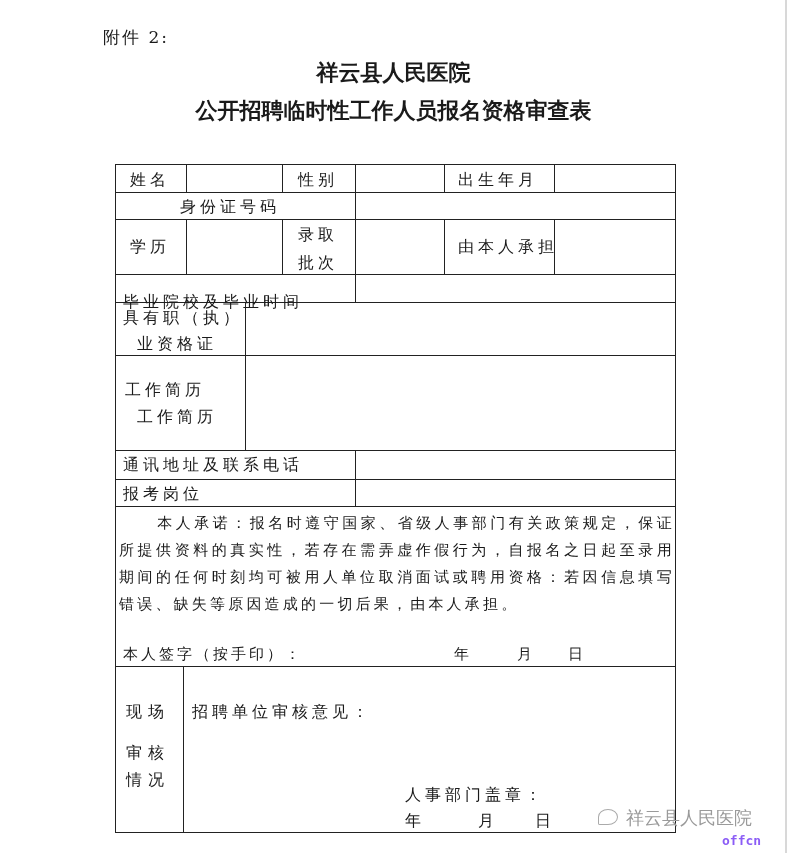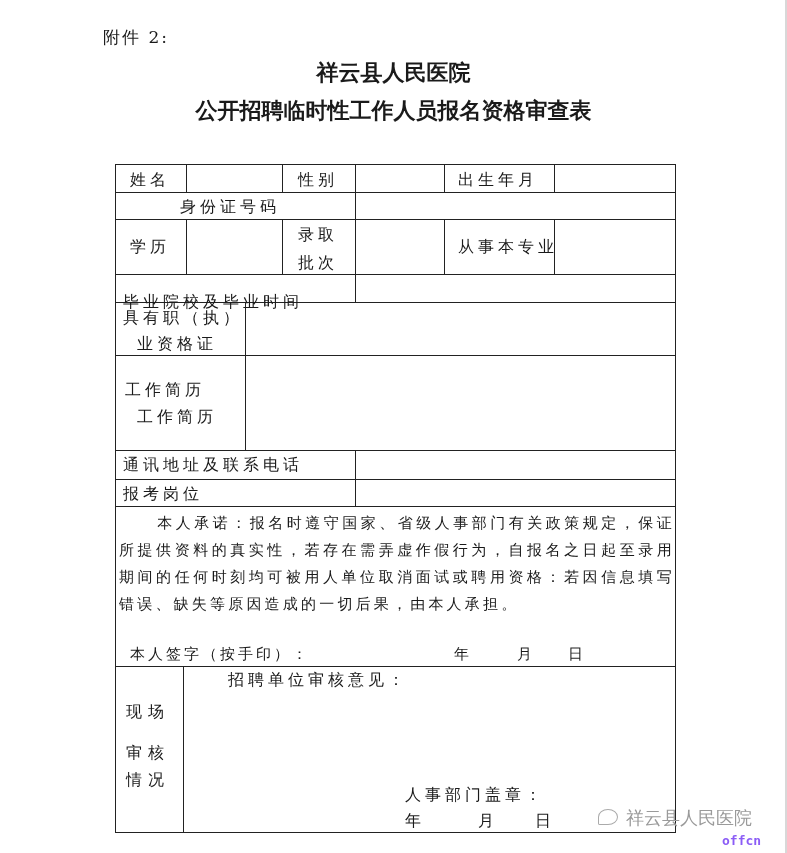--- a/index.html
+++ b/index.html
@@ -70,51 +70,51 @@
   <div class="cell" style="left:556px;top:166px;width:118px;height:25px;"></div>
 
   <div class="t" style="left:180px;top:197px;">身份证号码</div>
   <div class="cell" style="left:357px;top:194px;width:317px;height:24px;"></div>
 
   <div class="t" style="left:130px;top:237px;">学历</div>
   <div class="cell" style="left:188px;top:221px;width:93px;height:52px;"></div>
   <div class="t" style="left:298px;top:225px;">录取</div>
   <div class="t" style="left:298px;top:253px;">批次</div>
   <div class="cell" style="left:357px;top:221px;width:86px;height:52px;"></div>
-  <div class="t" style="left:458px;top:237px;">从事本专业</div>
+  <div class="t" style="left:458px;top:237px;">由本人承担</div>
   <div class="cell" style="left:556px;top:221px;width:118px;height:52px;"></div>
 
   <div class="t" style="left:123px;top:292px;">毕业院校及毕业时间</div>
   <div class="cell" style="left:357px;top:276px;width:317px;height:25px;"></div>
 
   <div class="t" style="left:123px;top:308px;">具有职（执）</div>
   <div class="t" style="left:137px;top:334px;">业资格证</div>
   <div class="cell" style="left:247px;top:304px;width:427px;height:50px;"></div>
 
   <div class="t" style="left:125px;top:380px;">工作简历</div>
   <div class="t" style="left:137px;top:407px;">工作简历</div>
   <div class="cell" style="left:247px;top:357px;width:427px;height:92px;"></div>
 
   <div class="t" style="left:123px;top:455px;">通讯地址及联系电话</div>
   <div class="cell" style="left:357px;top:452px;width:317px;height:26px;"></div>
 
   <div class="t" style="left:123px;top:484px;">报考岗位</div>
   <div class="cell" style="left:357px;top:481px;width:317px;height:24px;"></div>
 
   <div class="pledge"><span style="display:inline-block;width:38px;"></span><span>本人承诺：报名时遵守国家、省级人事部门有关政策规定，保证所提供资料的真实性，若存在需弄虚作假行为，自报名之日起至录用期间的任何时刻均可被用人单位取消面试或聘用资格：若因信息填写错误、缺失等原因造成的一切后果，由本人承担。</span></div>
-  <div class="t" style="left:123px;top:644px;font-size:15px;letter-spacing:3px;margin-left:7px;">本人签字（按手印）：</div>
+  <div class="t" style="left:123px;top:644px;font-size:15px;letter-spacing:3px;">本人签字（按手印）：</div>
   <div class="cell" style="left:300px;top:640px;width:140px;height:24px;"></div>
   <div class="t" style="left:454px;top:644px;font-size:15px;">年</div>
   <div class="t" style="left:517px;top:644px;font-size:15px;">月</div>
   <div class="t" style="left:568px;top:644px;font-size:15px;">日</div>
 
   <div class="t" style="left:126px;top:702px;letter-spacing:6px;">现场</div>
   <div class="t" style="left:126px;top:743px;letter-spacing:6px;">审核</div>
   <div class="t" style="left:126px;top:770px;letter-spacing:6px;">情况</div>
-  <div class="t" style="left:192px;top:670px;margin-left:36px;">招聘单位审核意见：</div>
+  <div class="t" style="left:192px;top:702px;">招聘单位审核意见：</div>
   <div class="cell" style="left:185px;top:700px;width:489px;height:80px;"></div>
   <div class="t" style="left:405px;top:785px;">人事部门盖章：</div>
   <div class="t" style="left:405px;top:811px;">年</div>
   <div class="t" style="left:478px;top:811px;">月</div>
   <div class="t" style="left:535px;top:811px;">日</div>
 </div>
 
 <div class="wm"><span class="wm-icon"></span><span>祥云县人民医院</span></div>
 <div class="offcn">offcn</div>
 

